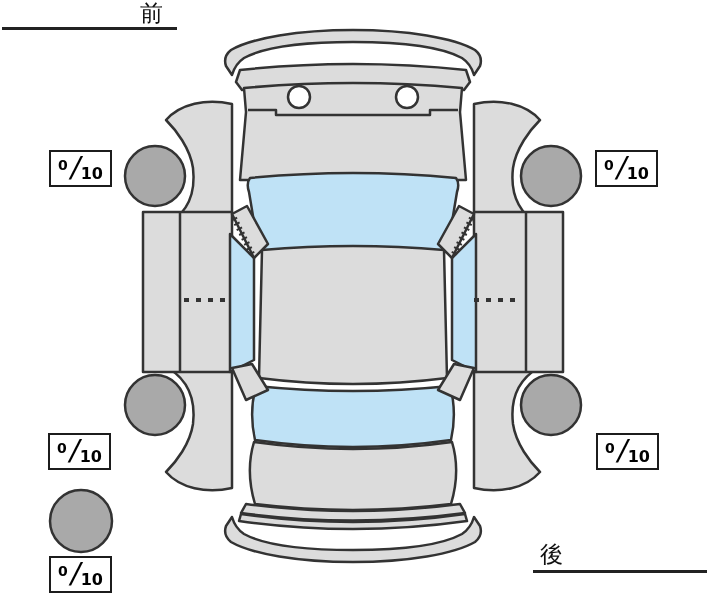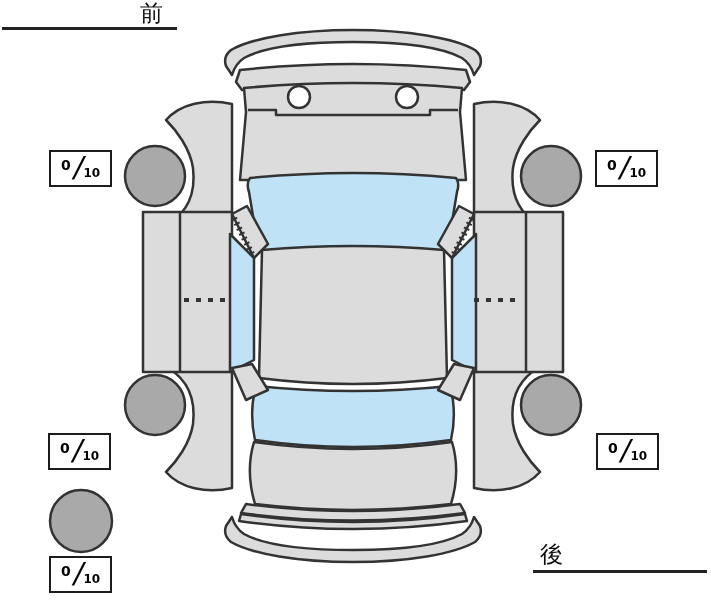--- a/index.html
+++ b/index.html
@@ -13,21 +13,21 @@
   .dir-rear{left:540px;top:541px;font-size:23px;line-height:26px;}
   .dir-line{position:absolute;height:3px;background:#222;}
   .line-front{left:2px;top:27px;width:175px;}
   .line-rear{left:533px;top:570px;width:174px;}
 
   
   .score-box{position:absolute;width:63px;height:37px;background:#fff;border:2px solid #1c1c1c;
              display:flex;align-items:center;justify-content:center;box-sizing:border-box;color:#000;}
   .score-box .v{font-size:14px;font-weight:bold;margin-bottom:8px;margin-right:3px;}
   .score-box .sep{font-size:29px;font-style:italic;line-height:29px;transform:translateY(-1px);}
-  .score-box .m{font-size:12px;font-weight:bold;margin-top:9px;}
+  .score-box .m{font-size:16px;font-weight:bold;margin-top:9px;}
   .box-fl{left:49px;top:150px;}
   .box-fr{left:595px;top:150px;}
   .box-rl{left:48px;top:433px;}
   .box-rr{left:596px;top:433px;}
   .box-sp{left:49px;top:556px;}
 </style>
 </head>
 <body>
 
 <div class="stage">

